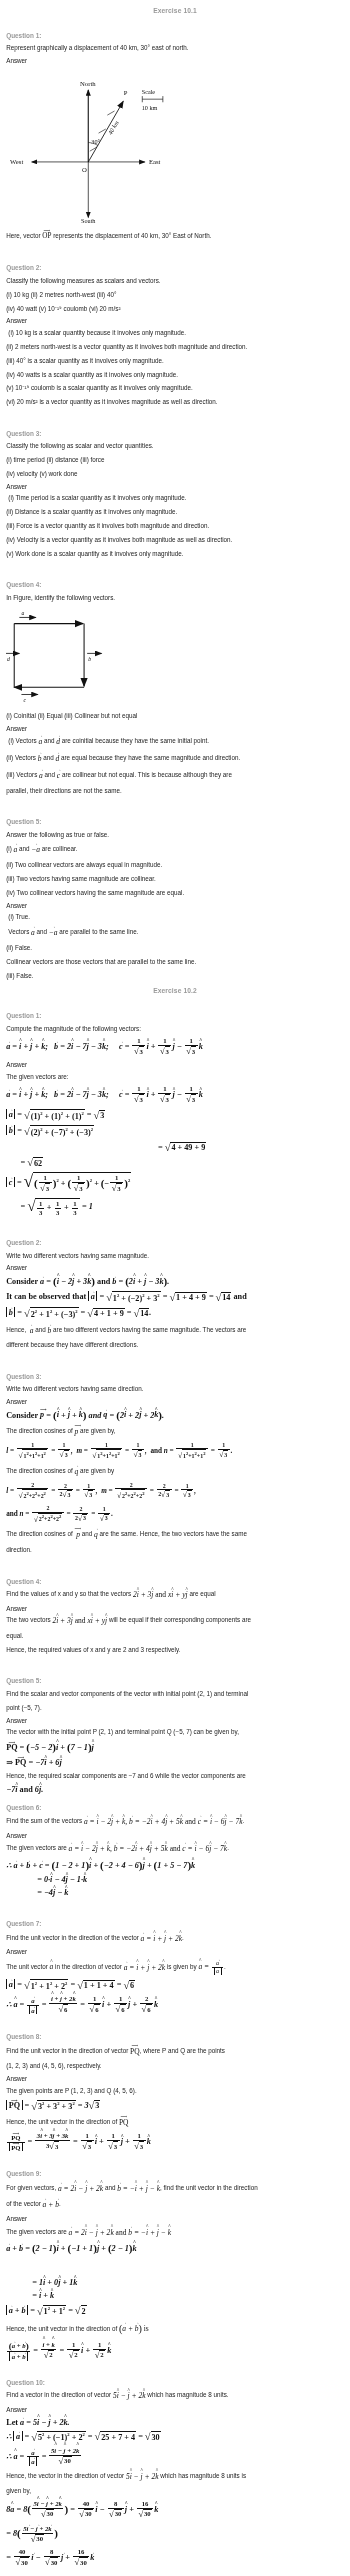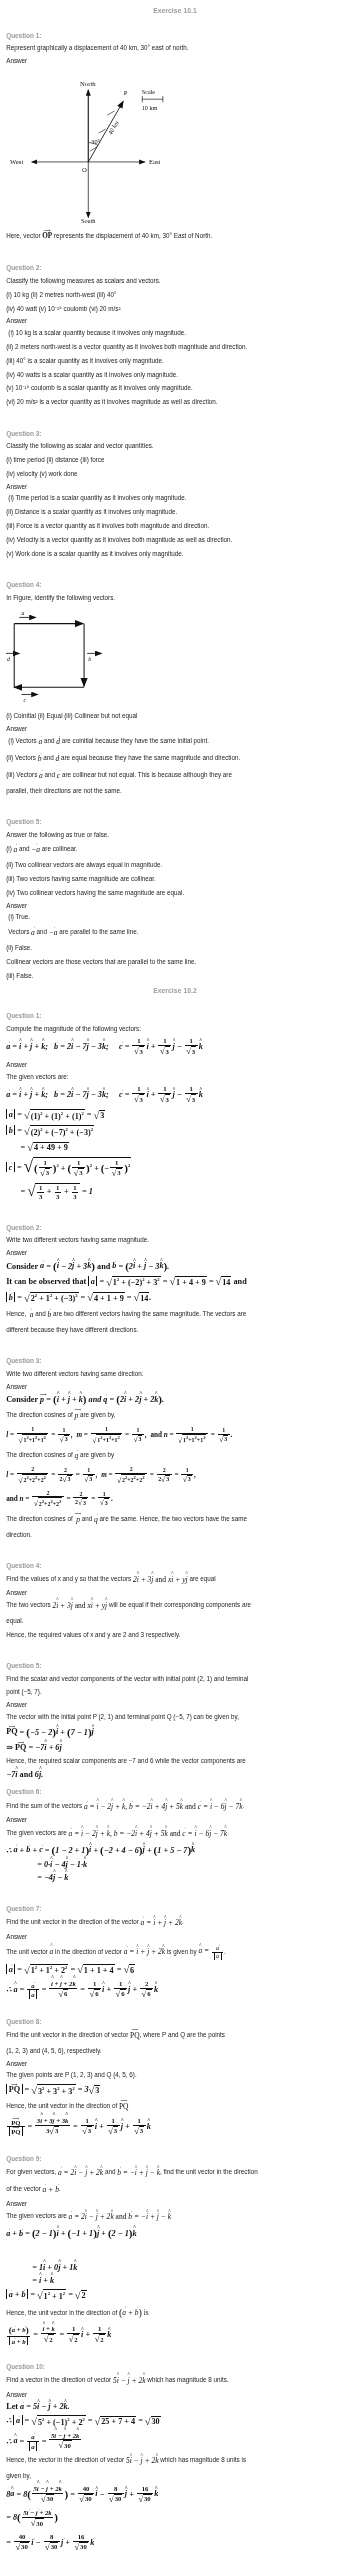--- a/index.html
+++ b/index.html
@@ -127,21 +127,21 @@
       <text id="f-point" x="229" y="50" font-family="Liberation Serif, serif" font-size="13" fill="#111">P</text>
       <text id="f-angle" x="166" y="145" font-family="Liberation Serif, serif" font-size="12" fill="#111">30°</text>
       <text id="f-mag" x="205" y="128" font-family="Liberation Serif, serif" font-size="12" font-style="italic" fill="#111" transform="rotate(-60 205 128)">40 km</text>
       <text id="f-scale" x="264" y="47" font-family="Liberation Serif, serif" font-size="12" fill="#111">Scale</text>
       <text id="f-scaleval" x="264" y="80" font-family="Liberation Serif, serif" font-size="12" fill="#111">10 km</text>
     </svg>
   </div>
 
   <p class="t">
     <span>Here, vector</span>
-    <span class="m up vecwrap" style="font-size:7.2px;font-weight:bold;"><span class="ar">⟶</span><span>OP</span></span>
+    <span class="m up vecwrap" style="font-size:7.2px;"><span class="ar">⟶</span><span>OP</span></span>
     <span>represents the displacement of 40 km, 30° East of North.</span>
   </p>
 
   <div class="gap"></div>
 
   <div class="qhead">Question 2:</div>
   <p class="t">Classify the following measures as scalars and vectors.</p>
   <p class="t">(i) 10 kg (ii) 2 metres north-west (iii) 40°</p>
   <p class="t">(iv) 40 watt (v) 10⁻¹⁹ coulomb (vi) 20 m/s²</p>
   <p class="ans">Answer</p>
@@ -282,22 +282,25 @@
 
   <div class="mb m">
     <span class="abs"><span class="vecwrap"><span class="ar">→</span>a</span></span> =
     <span class="sqrt"><span class="rad">√</span><span class="bar up">(1)<sup class="e">2</sup> + (1)<sup class="e">2</sup> + (1)<sup class="e">2</sup></span></span>
     = <span class="sqrt"><span class="rad">√</span><span class="bar up">3</span></span>
   </div>
   <div class="mb m">
     <span class="abs"><span class="vecwrap"><span class="ar">→</span>b</span></span> =
     <span class="sqrt"><span class="rad">√</span><span class="bar up">(2)<sup class="e">2</sup> + (−7)<sup class="e">2</sup> + (−3)<sup class="e">2</sup></span></span>
   </div>
+  <div class="mb m" style="padding-left:14.4px;text-align:center;">
+    = <span class="sqrt"><span class="rad">√</span><span class="bar up">4 + 49 + 9</span></span>
+  </div>
   <div class="mb m" style="padding-left:14.4px;">
-    = <span class="sqrt"><span class="rad">√</span><span class="bar up">4 + 49 + 9</span></span>
+    = <span class="sqrt"><span class="rad">√</span><span class="bar up">62</span></span>
   </div>
   <div class="mb m">
     <span class="abs"><span class="vecwrap"><span class="ar">→</span>c</span></span> =
     <span class="sqrt"><span class="rad" style="font-size:2.1em;">√</span><span class="bar up" style="padding-top:1px;">
       <span class="par">(</span><span class="frac"><span class="num up">1</span><span class="den"><span class="sqrt"><span class="rad">√</span><span class="bar up">3</span></span></span></span><span class="par">)</span><sup class="e">2</sup> +
       <span class="par">(</span><span class="frac"><span class="num up">1</span><span class="den"><span class="sqrt"><span class="rad">√</span><span class="bar up">3</span></span></span></span><span class="par">)</span><sup class="e">2</sup> +
       <span class="par">(</span>−<span class="frac"><span class="num up">1</span><span class="den"><span class="sqrt"><span class="rad">√</span><span class="bar up">3</span></span></span></span><span class="par">)</span><sup class="e">2</sup>
     </span></span>
   </div>
   <div class="mb m" style="padding-left:14.4px;">

